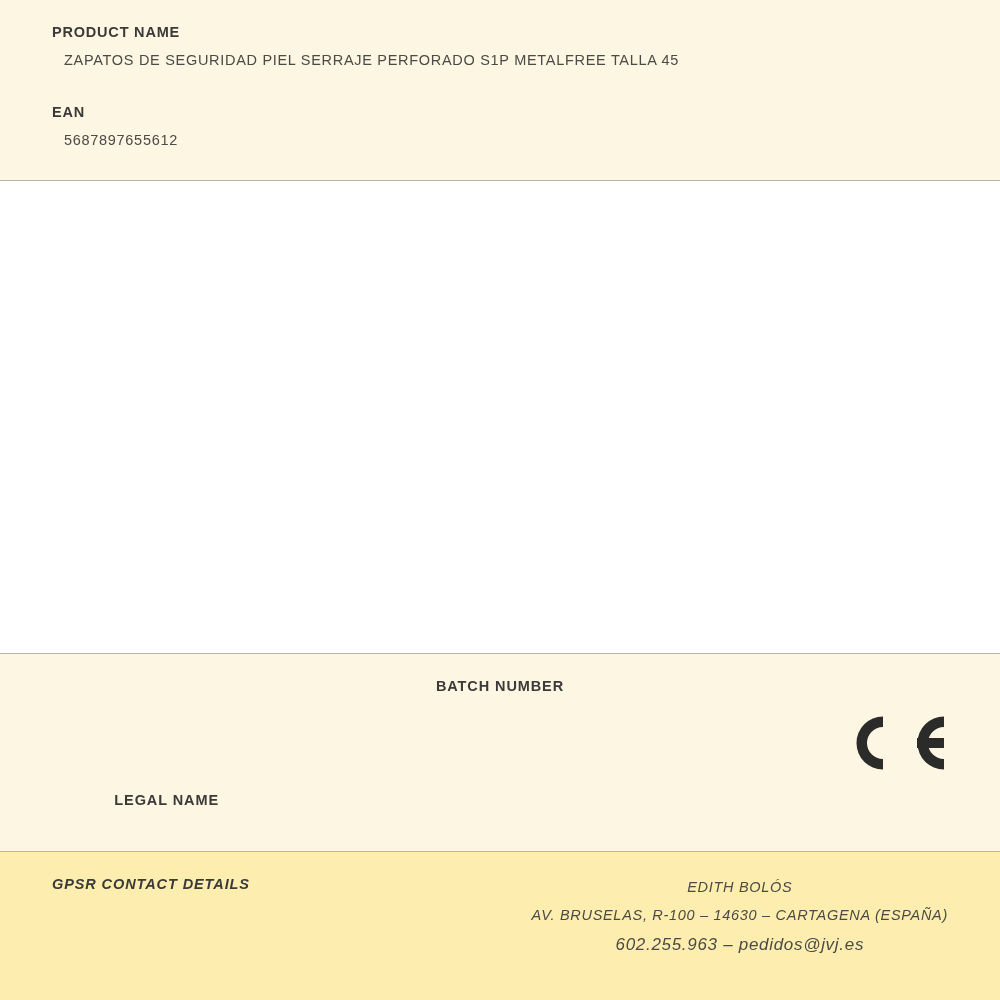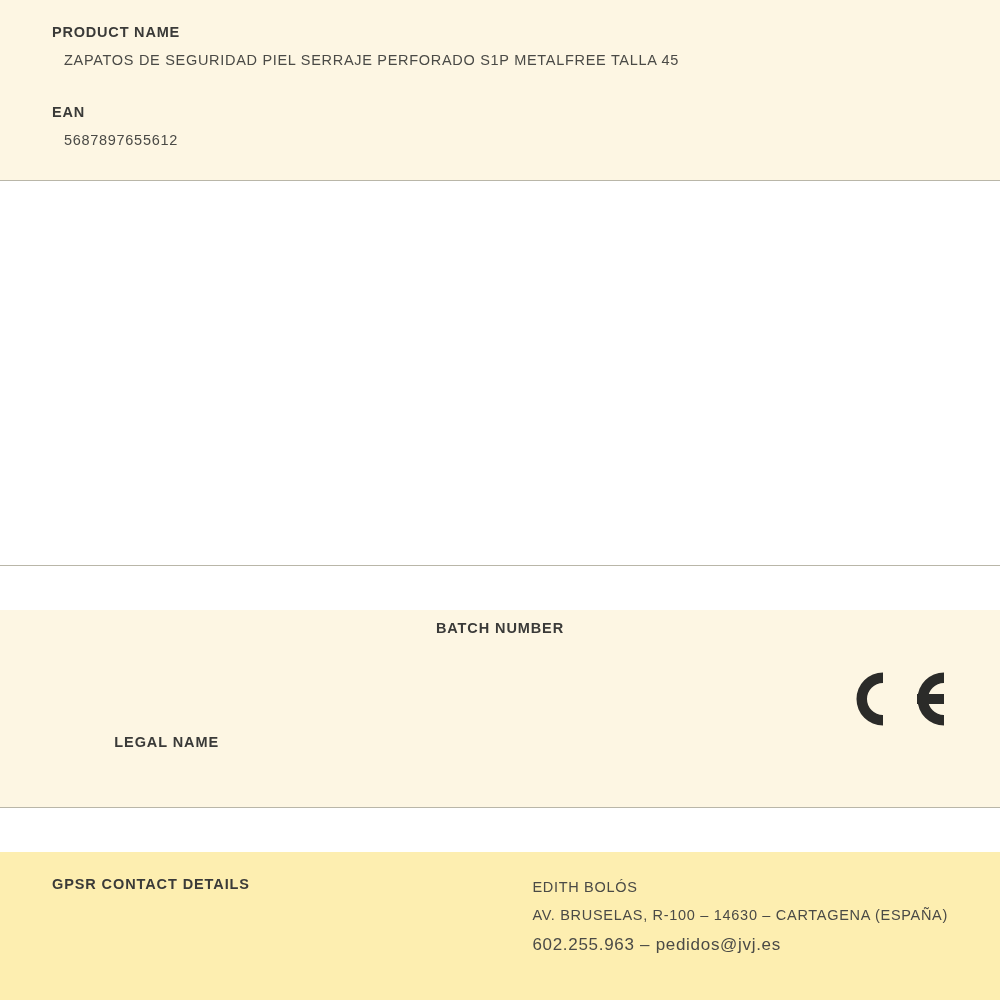--- a/index.html
+++ b/index.html
@@ -13,21 +13,20 @@
     font-family: "Liberation Sans", sans-serif;
     color: #3a3a38;
     overflow: hidden;
   }
   .page {
     position: relative;
     width: 1000px;
     height: 1000px;
     display: flex;
     flex-direction: column;
-    gap: 44px;
   }
 
   
   .header {
     background: #fdf6e3;
     padding: 24px 52px 20px 52px;
     border-bottom: 1px solid #b9b6a8;
     box-sizing: border-box;
   }
   .field-label {
@@ -54,21 +53,21 @@
     background: #ffffff;
     border-bottom: 1px solid #b9b6a8;
   }
 
   
   .info {
     position: relative;
     background: #fdf6e3;
     border-bottom: 1px solid #b9b6a8;
     box-sizing: border-box;
-    padding: 10px 0 18px 0;
+    padding: 24px 0 18px 0;
     height: 198px;
   }
   .info-row {
     display: flex;
     width: 100%;
   }
   .info-cell {
     width: 33.333%;
     text-align: center;
     box-sizing: border-box;
@@ -104,32 +103,33 @@
 
   
   .footer {
     background: #fdeeb0;
     padding: 22px 52px 24px 52px;
     box-sizing: border-box;
     display: flex;
     justify-content: space-between;
     align-items: flex-start;
     height: 148px;
+    font-style: italic;
   }
   .footer-title {
     font-size: 14.5px;
     letter-spacing: 0.9px;
     font-weight: 700;
     color: #3a3a38;
     text-transform: uppercase;
     white-space: nowrap;
     padding-top: 2px;
   }
   .footer-contact {
-    text-align: left;
+    text-align: center;
     font-size: 14.5px;
     letter-spacing: 0.7px;
     color: #4a4a46;
     line-height: 1.9;
   }
   .footer-contact .line-small {
     font-size: 17px;
   }
 </style>
 </head>

